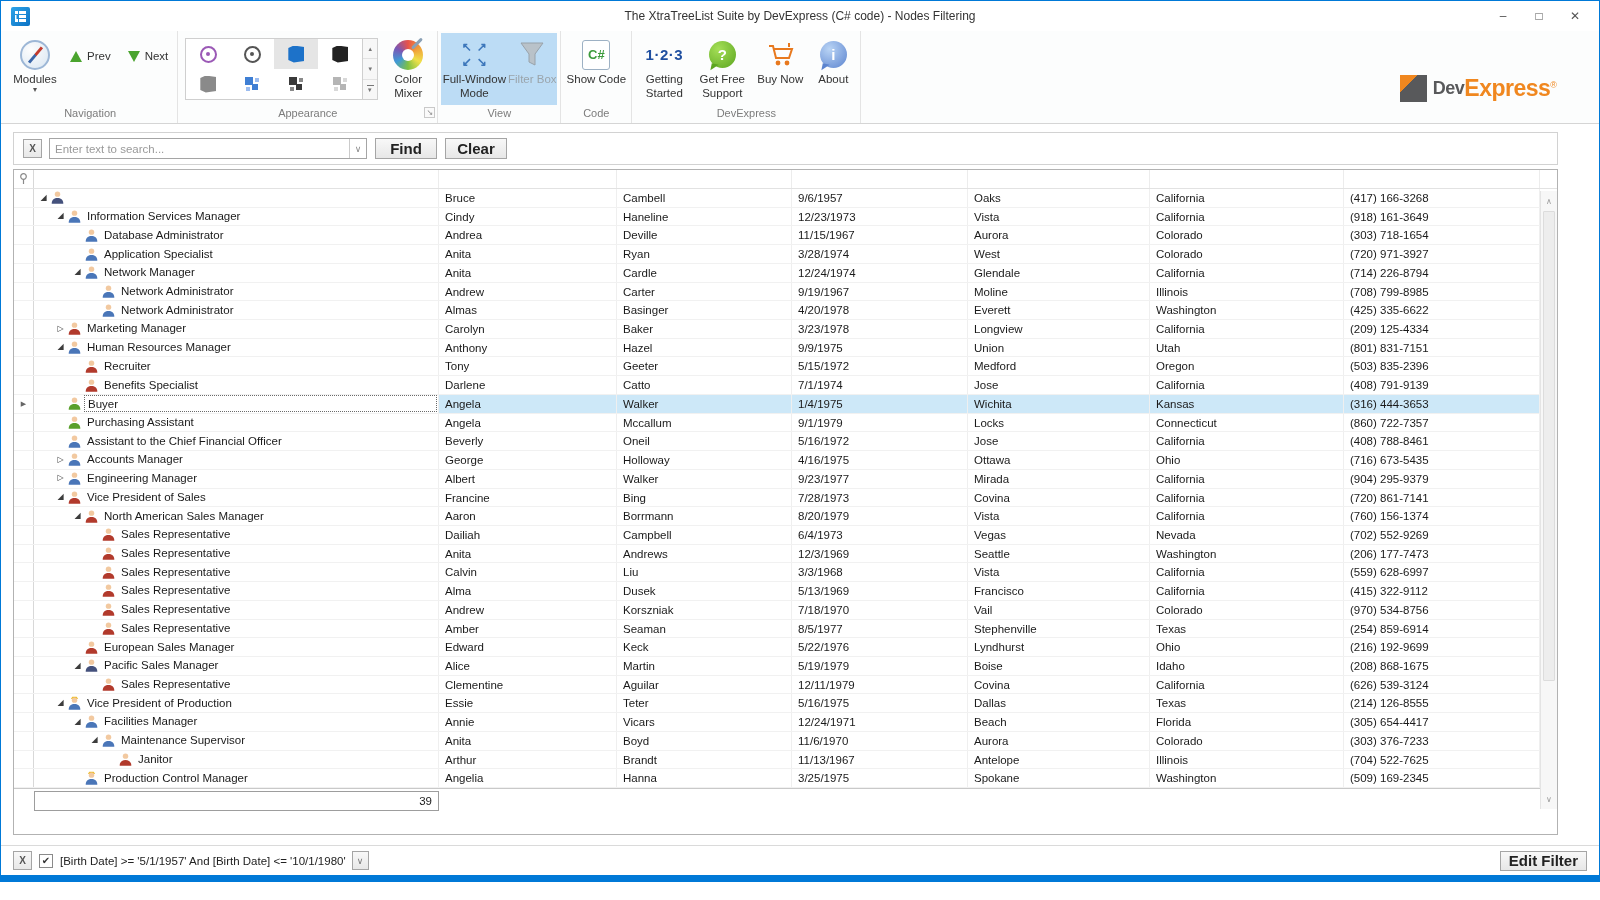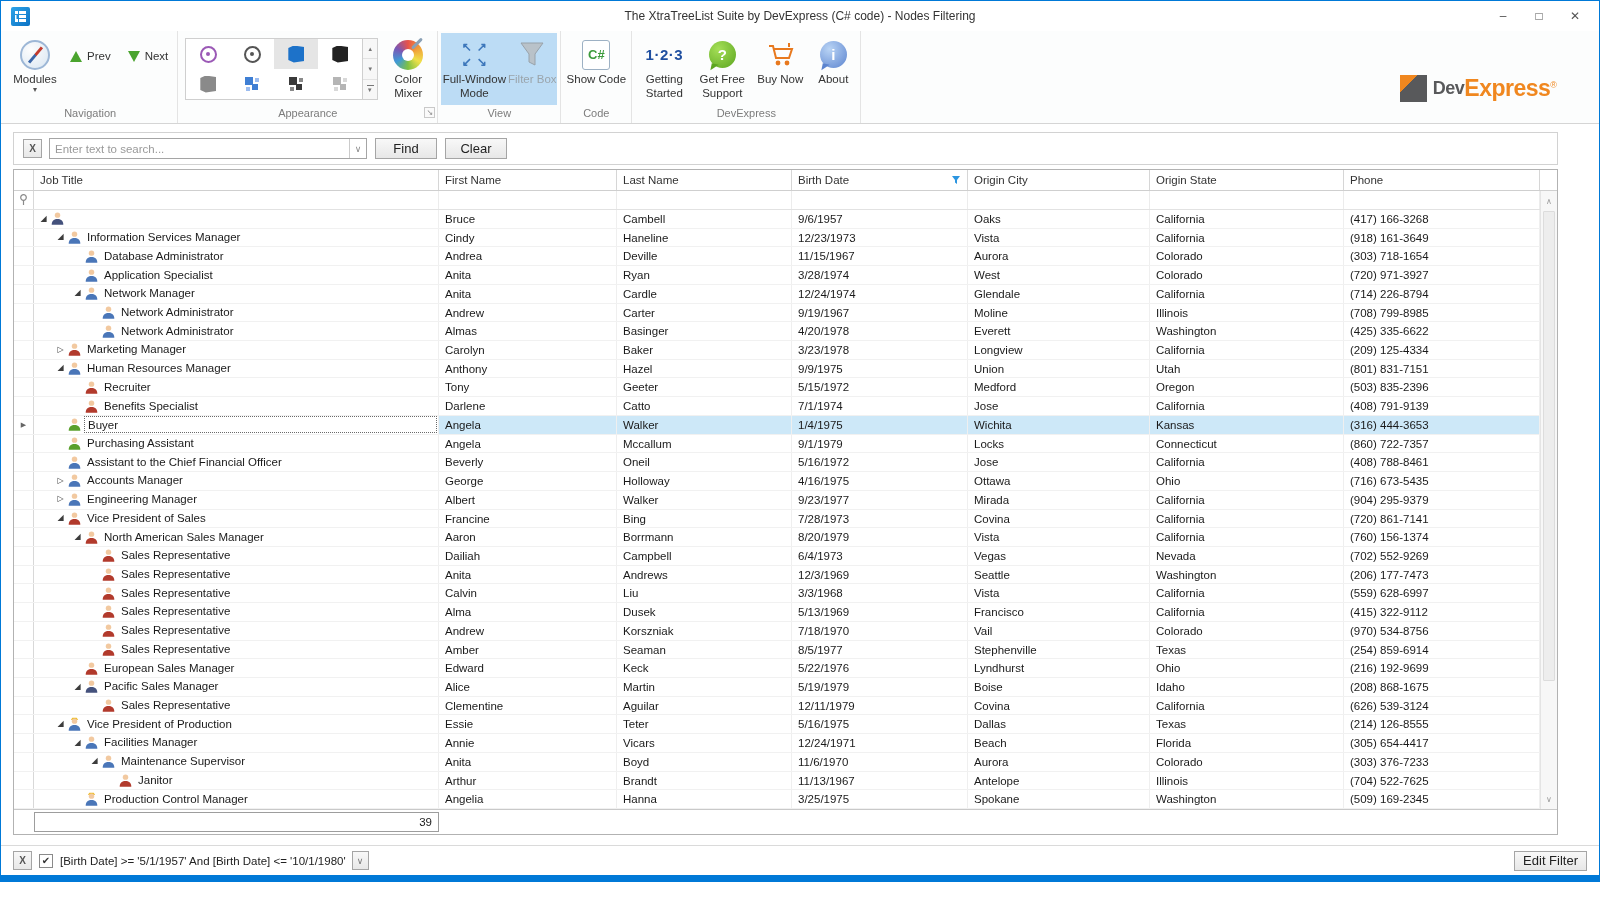--- a/index.html
+++ b/index.html
@@ -87,22 +87,22 @@
   
   .search-panel { position:absolute; left:12px; top:131px; width:1545px; height:33px;
                   border:1px solid #d2d2d2; display:flex; align-items:center; padding:0 9px; background:#fff; }
   .sq-btn { width:19px; height:19px; border:1px solid #a5a5a5; background:linear-gradient(#f8f8f8,#e8e8e8);
             display:flex; align-items:center; justify-content:center; font-size:10px; color:#555; font-weight:bold; }
   .search-input { width:318px; height:21px; border:1px solid #a5a5a5; display:flex; align-items:stretch; background:#fff; margin-left:7px; }
   .search-input input { flex:1; border:none; outline:none; font-size:11.5px; padding:0 5px; color:#333;
                         font-family:"Liberation Sans",sans-serif; }
   .search-input input::placeholder { color:#9a9a9a; }
   .si-drop { width:17px; border-left:1px solid #cbcbcb; display:flex; align-items:center; justify-content:center; color:#888; font-size:9px; }
-  .btn { height:21px; border:1px solid #a5a5a5; background:linear-gradient(#f8f8f8,#e7e7e7); font-size:13px;
-         color:#222; display:flex; align-items:center; justify-content:center; padding:0 14px; }
+  .btn { height:21px; border:1px solid #a5a5a5; background:linear-gradient(#f8f8f8,#e7e7e7); font-size:15px;
+         color:#222; display:flex; align-items:center; justify-content:center; padding:0 14px;font-weight:bold; }
   .btn.find { margin-left:8px; width:62px; } .btn.clear { margin-left:8px; width:62px; }
 
   
   .grid { position:absolute; left:12px; top:168px; width:1545px; height:666px; border:1px solid #b2b2b2;
           background:#fff; font-size:11.5px; color:#1a1a1a; }
   .hrow { display:flex; height:21px; border-bottom:1px solid #cfcfcf; background:#fff; }
   .hcell { border-right:1px solid #d6d6d6; display:flex; align-items:center; padding:0 6px; color:#333; overflow:hidden; white-space:nowrap; }
   .afrow { display:flex; height:19px; border-bottom:1px solid #e2e2e2; }
   .afcell { border-right:1px solid #ececec; }
   .afrow .ind { display:flex; align-items:center; justify-content:center; border-right:1px solid #d8d8d8; }
@@ -344,36 +344,20 @@
     <span class="sq-btn">X</span>
     <span class="search-input">
       <input value="" placeholder="Enter text to search..." style="">
       <span class="si-drop">∨</span>
     </span>
     <span class="btn find">Find</span>
     <span class="btn clear">Clear</span>
   </div>
 
   <div class="grid">
-    <div class="hrow">
-      <div class="hcell w-ind"></div>
-      <div class="hcell w-job">Job Title</div>
-      <div class="hcell w-first">First Name</div>
-      <div class="hcell w-last">Last Name</div>
-      <div class="hcell w-birth">
-        <span>Birth Date</span>
-        <svg width="10" height="10" viewBox="0 0 10 10" style="margin-left:auto;">
-          <path d="M1 1 H9 L6 5 V9 L4 7.5 V5 Z" fill="#2b95e0"></path>
-        </svg>
-      </div>
-      <div class="hcell w-city">Origin City</div>
-      <div class="hcell w-origin">Origin State</div>
-      <div class="hcell w-phone">Phone</div>
-      <div class="hcell w-sb"></div>
-    </div>
     <div class="afrow">
       <div class="afcell w-ind ind">
         <svg width="9" height="12" viewBox="0 0 9 12">
           <circle cx="4.5" cy="3.5" r="2.8" fill="none" stroke="#8a8a8a" stroke-width="1.2"></circle>
           <path d="M4.5 6.3 V11" stroke="#8a8a8a" stroke-width="1.2"></path>
         </svg>
       </div>
       <div class="afcell w-job"></div>
       <div class="afcell w-first"></div>
       <div class="afcell w-last"></div>

